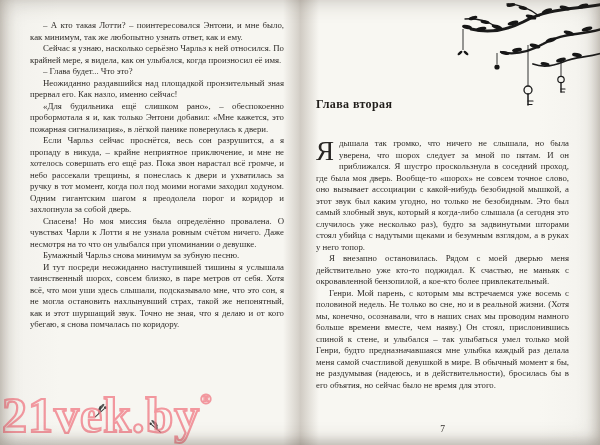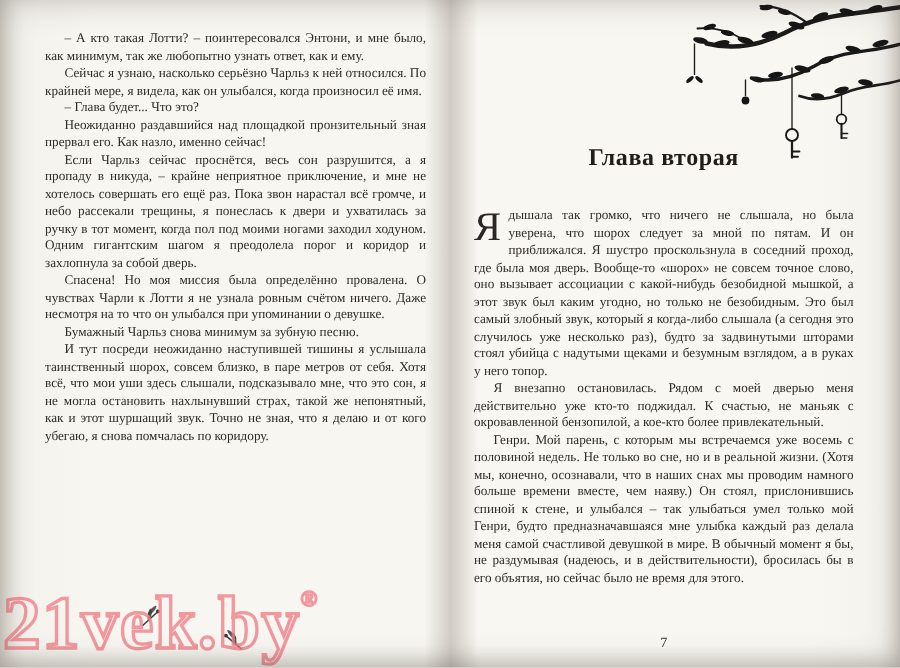--- a/index.html
+++ b/index.html
@@ -21,22 +21,22 @@
   .gutter{position:absolute;left:283px;top:0;bottom:0;width:36px;z-index:3;pointer-events:none;
     background:linear-gradient(90deg,rgba(110,95,80,0) 0%,rgba(110,95,80,.28) 50%,rgba(110,95,80,0) 100%);}
 
   .body-text{font-size:8.8px;line-height:11.5px;color:#2e2b28;text-align:justify;}
   .left-text{position:absolute;left:30px;right:15px;top:20px;}
   .right-text{position:absolute;left:15px;right:31px;top:138px;}
   p.para{margin:0;text-indent:13px;}
   p.opening{text-indent:0;}
   .dropcap{float:left;font-size:27px;line-height:22px;padding:2px 5px 0 0;color:#2a2724;}
 
-  .chapter-title{position:absolute;left:15px;right:31px;top:97px;margin:0;text-align:center;
-    font-size:16px;font-weight:700;letter-spacing:.4px;color:#201d1a;}
+  .chapter-title{position:absolute;left:15px;right:31px;top:97px;margin:0;text-align:left;
+    font-size:12px;font-weight:700;letter-spacing:.4px;color:#201d1a;}
 
   .page-number{position:absolute;left:15px;right:31px;bottom:11px;text-align:center;
     font-size:9.5px;color:#33302c;}
 
   .branch{position:absolute;top:-2px;right:-3px;z-index:1;}
 
   .dragonfly{position:absolute;z-index:2;width:18px;height:14px;}
   .dfly-1{left:92px;top:404px;transform:rotate(-10deg);}
   .dfly-2{left:146px;top:420px;transform:rotate(8deg) scaleX(-1);}
 
@@ -52,20 +52,21 @@
 <body>
 
 <div class="spread">
 
   <div class="page page-left">
     <div class="body-text left-text">
       <p class="para">– А кто такая Лотти? – поинтересовался Энтони, и мне было, как минимум, так же любопытно узнать ответ, как и ему.</p>
       <p class="para">Сейчас я узнаю, насколько серьёзно Чарльз к ней относился. По крайней мере, я видела, как он улыбался, когда произносил её имя.</p>
       <p class="para">– Глава будет... Что это?</p>
       <p class="para">Неожиданно раздавшийся над площадкой пронзительный зная прервал его. Как назло, именно сейчас!</p>
+      <p class="para">«Для будильника ещё слишком рано», – обеспокоенно пробормотала я и, как только Энтони добавил: «Мне кажется, это пожарная сигнализация», в лёгкой панике повернулась к двери.</p>
       <p class="para">Если Чарльз сейчас проснётся, весь сон разрушится, а я пропаду в никуда, – крайне неприятное приключение, и мне не хотелось совершать его ещё раз. Пока звон нарастал всё громче, и небо рассекали трещины, я понеслась к двери и ухватилась за ручку в тот момент, когда пол под моими ногами заходил ходуном. Одним гигантским шагом я преодолела порог и коридор и захлопнула за собой дверь.</p>
       <p class="para">Спасена! Но моя миссия была определённо провалена. О чувствах Чарли к Лотти я не узнала ровным счётом ничего. Даже несмотря на то что он улыбался при упоминании о девушке.</p>
       <p class="para">Бумажный Чарльз снова минимум за зубную песню.</p>
       <p class="para">И тут посреди неожиданно наступившей тишины я услышала таинственный шорох, совсем близко, в паре метров от себя. Хотя всё, что мои уши здесь слышали, подсказывало мне, что это сон, я не могла остановить нахлынувший страх, такой же непонятный, как и этот шуршащий звук. Точно не зная, что я делаю и от кого убегаю, я снова помчалась по коридору.</p>
     </div>
 
     <div class="dragonfly dfly-1">
       <svg width="18" height="14" viewBox="0 0 18 14">
         <path d="M2,12 L13,5" stroke="#3a3a3a" stroke-width="1" fill="none"></path>
         <circle cx="13.8" cy="4.4" r="1.3" fill="#3a3a3a"></circle>

